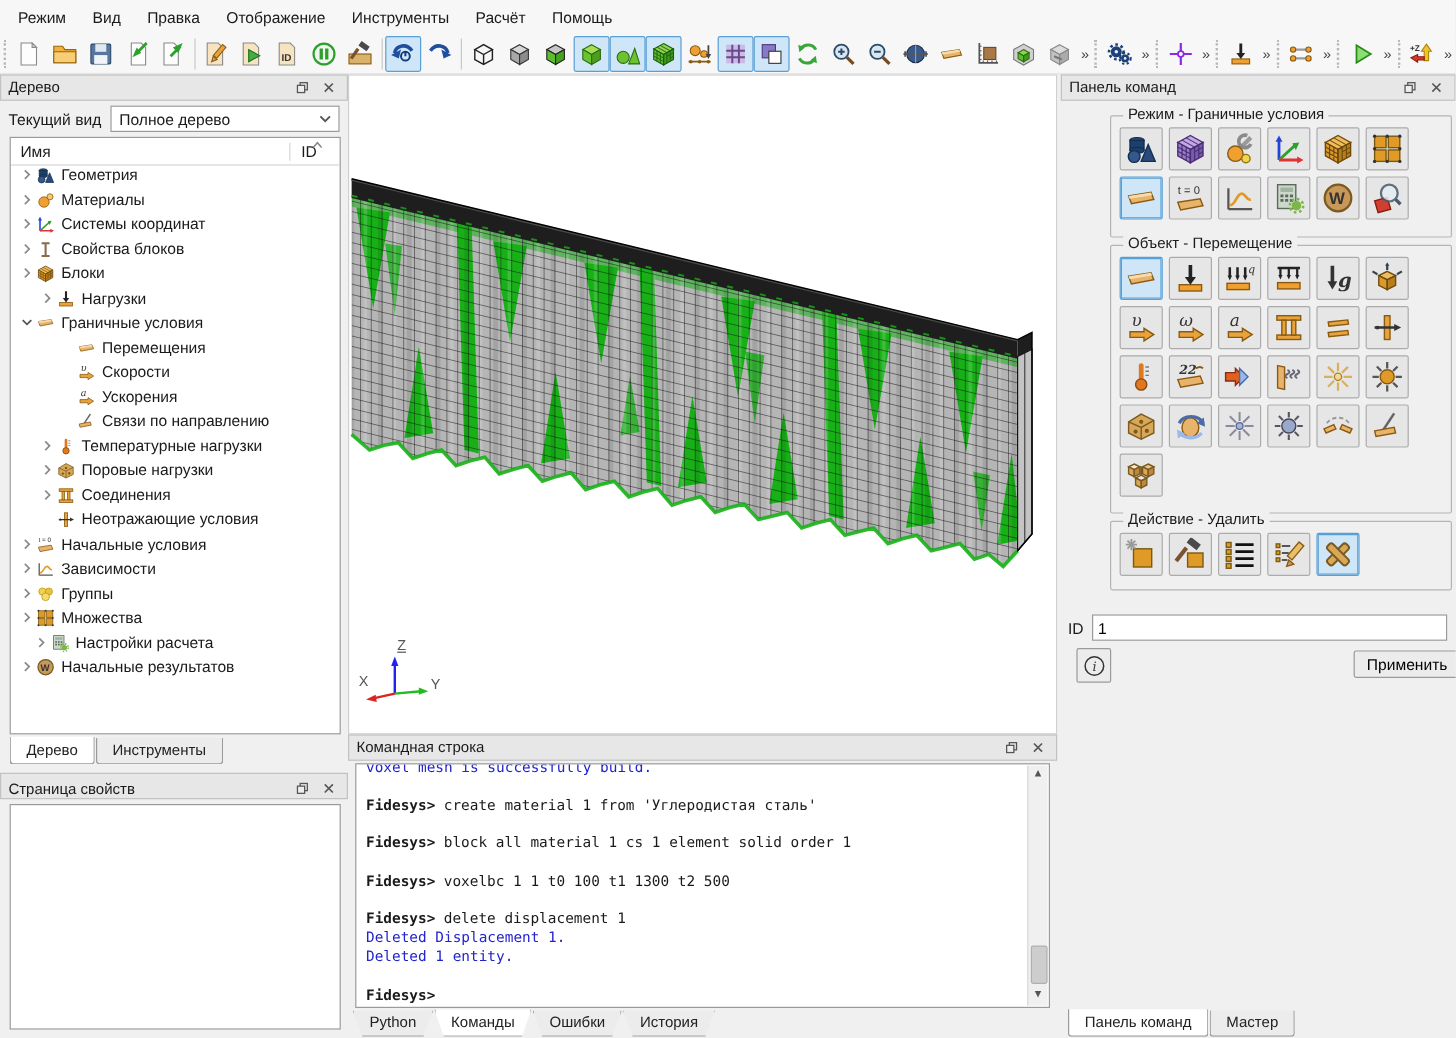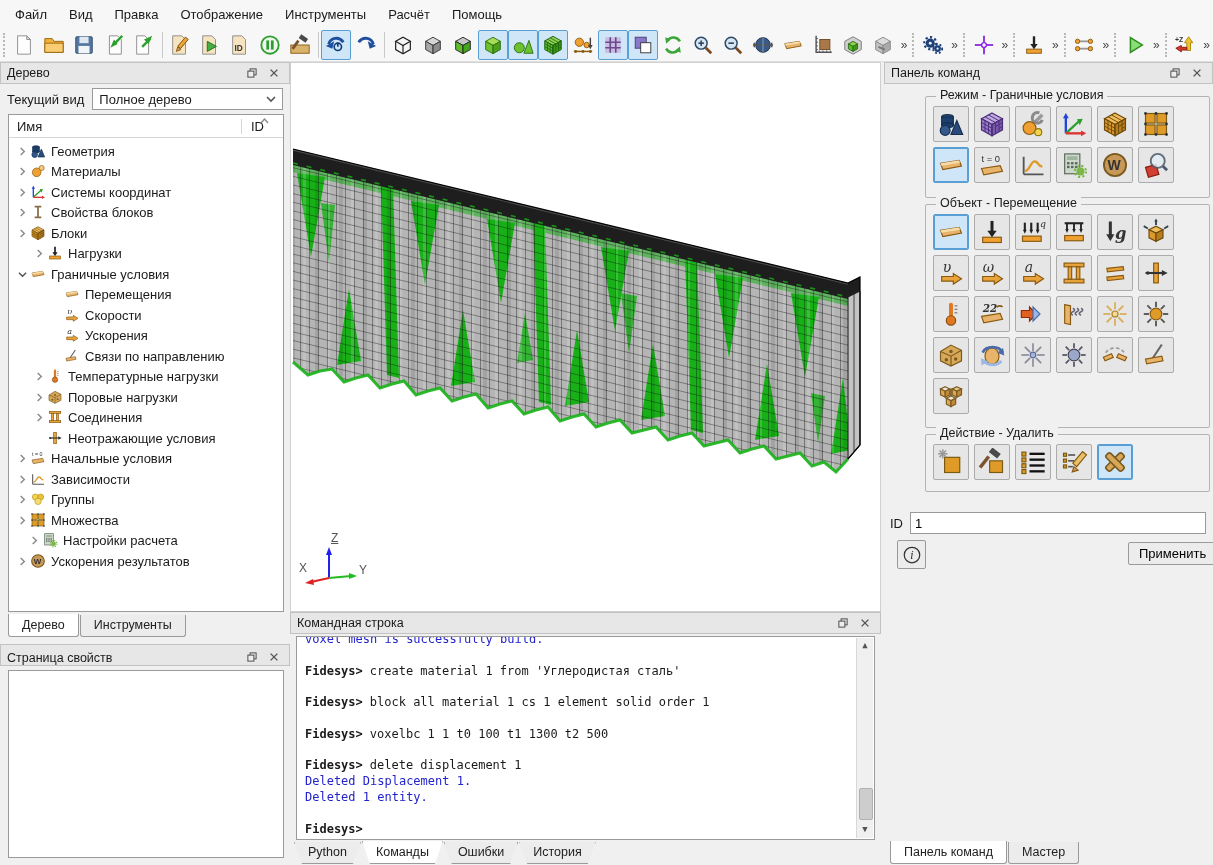--- a/index.html
+++ b/index.html
@@ -25,21 +25,21 @@
   .dt-btn svg{width:12px;height:12px;}
   
   .combo-row{left:0;top:86px;width:290px;height:26px;display:flex;align-items:center;padding:0 7px;box-sizing:border-box;}
   .combo{flex:1;height:22px;margin-left:8px;background:#fff;border:1px solid #9a9a9a;display:flex;align-items:center;padding:0 6px;box-sizing:border-box;}
   .combo .spacer{flex:1;}
   .treebox{left:8px;top:114px;width:276px;height:498px;background:#fff;border:1px solid #9a9a9a;box-sizing:border-box;overflow:hidden;}
   .tree-header{height:22px;border-bottom:1px solid #d6d6d6;display:flex;align-items:center;position:relative;}
   .th-name{padding-left:8px;flex:1;}
   .th-id{width:42px;border-left:1px solid #d6d6d6;padding-left:9px;box-sizing:border-box;position:relative;}
   .sortind{position:absolute;right:14px;top:-2px;}
-  .trow{height:20.5px;display:flex;align-items:flex-end;}
+  .trow{height:20.5px;display:flex;align-items:flex-start;}
   .exp{width:15px;height:15px;display:flex;align-items:center;justify-content:center;flex:0 0 auto;}
   .exp svg{width:9px;height:9px;}
   .ticon{width:17px;height:16px;margin-right:4px;display:flex;align-items:center;flex:0 0 auto;}
   .ticon svg{width:16px;height:16px;}
   .tlabel{white-space:nowrap;}
   
   .tabbar{display:flex;align-items:flex-start;}
   .tab{padding:3px 13px 4px;border:1px solid #9a9a9a;border-top:none;background:#ececec;color:#222;font-size:12.5px;border-radius:0 0 3px 3px;margin-right:1px;}
   .tab.active{background:#fff;position:relative;top:-1px;padding-top:4px;}
   .ctab{clip-path:polygon(0 0,100% 0,calc(100% - 8px) 100%,8px 100%);border-radius:0;}
@@ -607,21 +607,21 @@
       </symbol>
 <symbol id="s-groups" viewBox="0 0 24 24">
         <circle cx="8" cy="9" r="4.5" fill="#f2d24e" stroke="#b8981a"></circle>
         <circle cx="16" cy="9" r="4.5" fill="#e8c43e" stroke="#b8981a"></circle>
         <circle cx="12" cy="15.5" r="4.8" fill="#f6dc6a" stroke="#b8981a"></circle>
       </symbol>
 </defs>
 </svg>
 
 <div class="abs menubar">
-  <span class="menu-item">Файл</span>
+  <span class="menu-item">Режим</span>
   <span class="menu-item">Вид</span>
   <span class="menu-item">Правка</span>
   <span class="menu-item">Отображение</span>
   <span class="menu-item">Инструменты</span>
   <span class="menu-item">Расчёт</span>
   <span class="menu-item">Помощь</span>
 </div>
 
 <div class="abs toolbar">
   <div class="thandle"></div>
@@ -1095,21 +1095,21 @@
       <span class="exp">
         <svg>
           <use href="#s-chev-r"></use>
         </svg>
       </span>
       <span class="ticon">
         <svg>
           <use href="#s-wcircle"></use>
         </svg>
       </span>
-      <span class="tlabel">Ускорения результатов</span>
+      <span class="tlabel">Начальные результатов</span>
     </div>
 </div>
 <div class="abs tabbar" style="left:8px;top:615px;">
   <div class="tab active">Дерево</div>
   <div class="tab">Инструменты</div>
 </div>
 
 <div class="abs dock-title" style="left:0;top:644px;width:290px;height:22px;align-items:flex-end;">
   <span>Страница свойств</span>
   <span class="spacer"></span>

